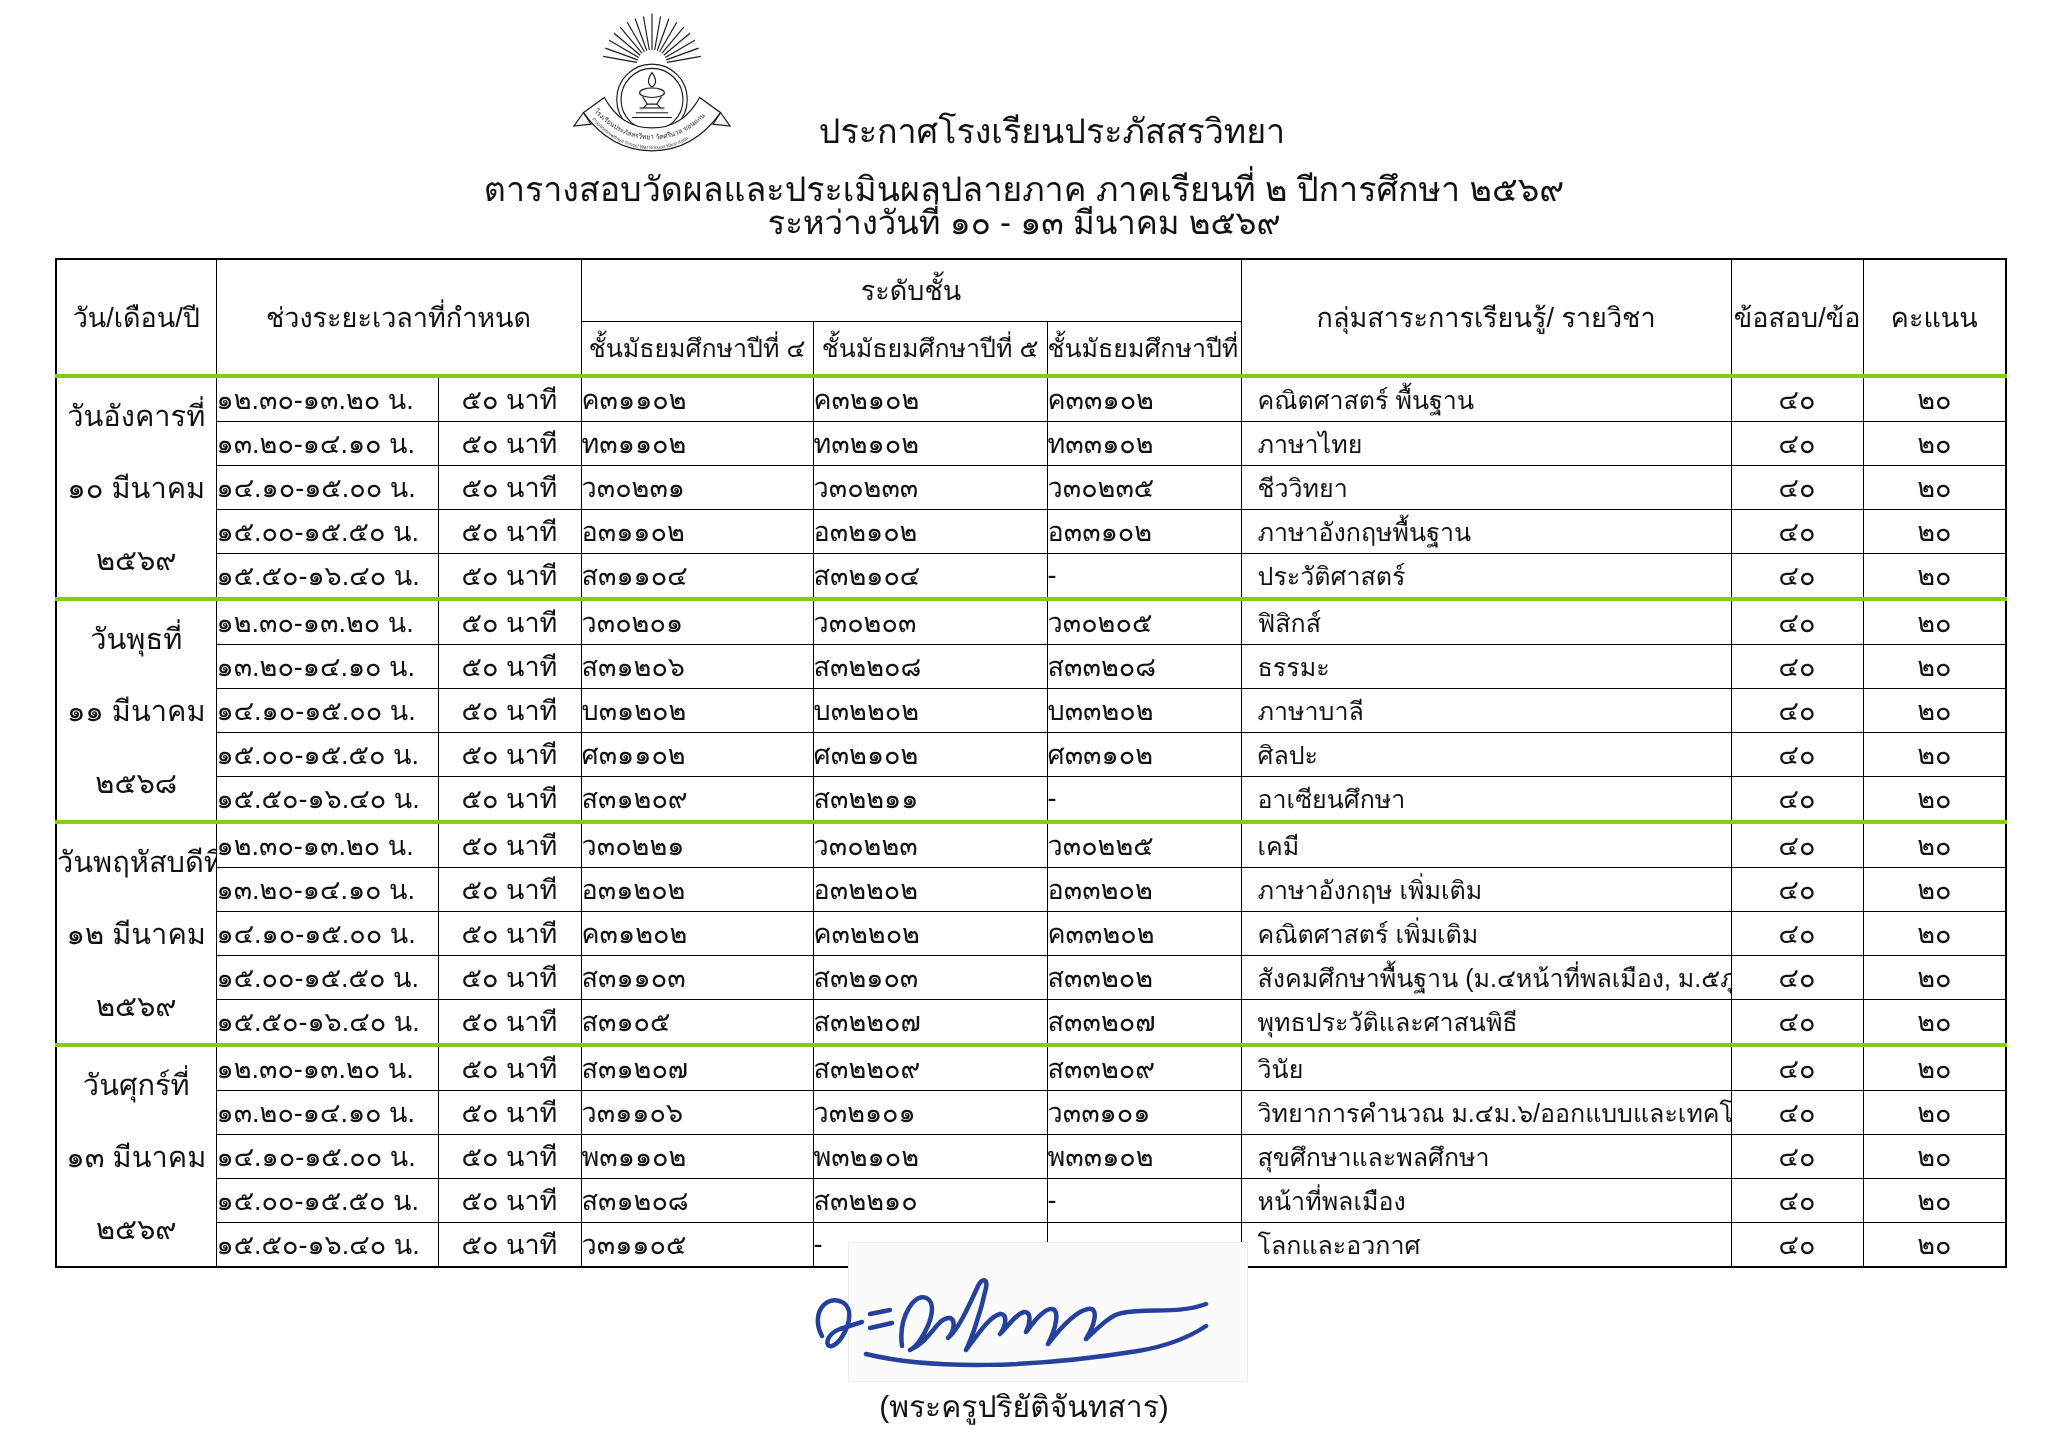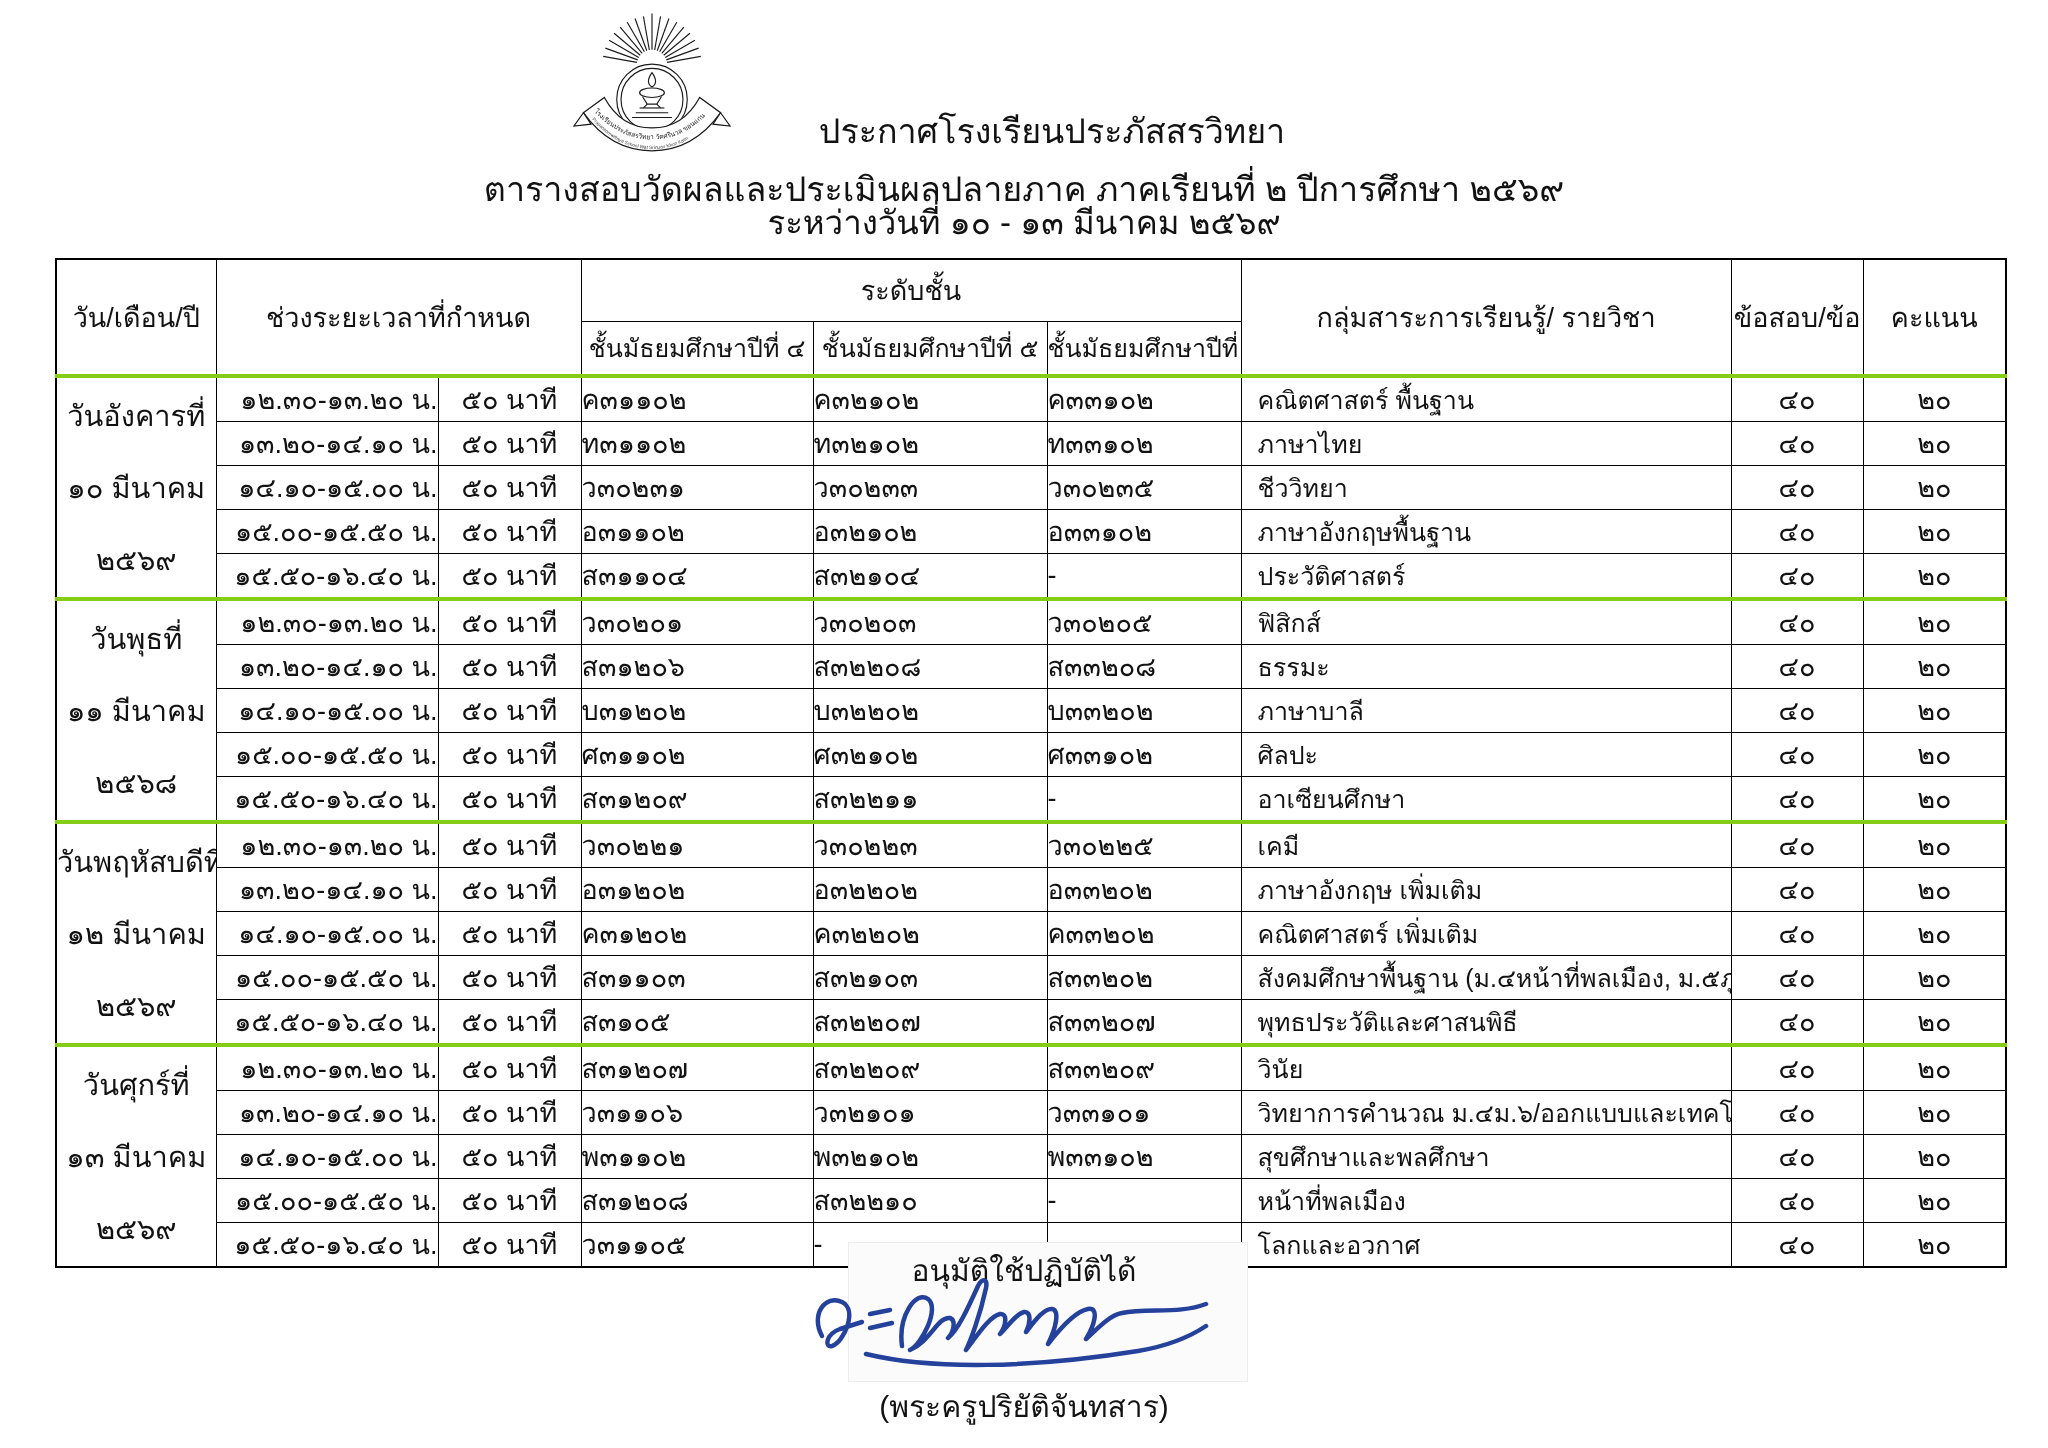--- a/index.html
+++ b/index.html
@@ -13,21 +13,21 @@
   .t2{top:162px;font-size:34px;}
   .t3{top:196px;font-size:33px;}
 
   
   table.sched{position:absolute;left:55px;top:258px;width:1950px;border-collapse:collapse;table-layout:fixed;border:2px solid #000;}
   .sched th,.sched td{border:1px solid #000;font-weight:400;overflow:hidden;white-space:nowrap;vertical-align:middle;padding:0;}
   .sched th{font-size:27px;text-align:center;}
   tr.h1{height:62px;} tr.h2{height:55px;}
   tr.h2 th{font-size:25px;}
   .sched td{height:43px;font-size:27px;}
-  td.c-time{text-align:right;}
+  td.c-time{text-align:left;}
   td.c-dur{text-align:center;}
   td.c-code{text-align:left;}
   td.c-subj{text-align:left;padding-left:16px;font-size:25px;}
   td.c-num{text-align:center;}
   td.c-date{text-align:center;}
   .date-wrap{display:flex;flex-direction:column;justify-content:center;gap:26px;font-size:29px;}
   tr.block-start td{border-top:4px solid #84cc16;}
 
   
   .sig-bg{position:absolute;left:848px;top:1242px;width:398px;height:138px;background:#fbfbfb;border:1px solid #ececec;}
@@ -345,21 +345,20 @@
           <td class="c-code">-</td>
           <td class="c-code">-</td>
           <td class="c-subj">โลกและอวกาศ</td>
           <td class="c-num">๔๐</td>
           <td class="c-num">๒๐</td>
         </tr>
       </tbody>
   </table>
 
   <div class="sig-bg"></div>
-  <div class="f-approve">อนุมัติใช้ปฏิบัติได้</div>
   <svg class="signature" width="430" height="120" viewBox="0 0 430 120">
     <g stroke="#24419b" stroke-width="4.5" fill="none" stroke-linecap="round" stroke-linejoin="round">
       <path d="M20 80 C8 58 24 38 40 46 C56 54 42 86 30 90 C22 92 24 78 38 73 L60 66"></path>
       <path d="M68 58 L88 54 M68 72 L90 67"></path>
       <path d="M100 90 C96 60 114 34 126 43 C138 52 120 88 108 94 C128 86 136 60 148 62 C154 64 152 76 146 82 C156 74 166 52 176 30 C180 22 186 22 184 32 C178 60 168 86 164 94 C176 78 188 60 198 58 C206 57 204 70 198 78 C206 70 214 58 222 56 C230 55 228 68 224 76 C232 66 242 52 250 53 C258 54 254 72 246 88 C260 70 274 55 286 53 C298 51 292 70 284 83 C296 72 308 59 320 57 C346 52 378 58 404 48"></path>
       <path d="M64 98 C130 114 230 112 336 95 C366 90 386 82 404 70"></path>
     </g>
   </svg>
   <div class="f-name">(พระครูปริยัติจันทสาร)</div>
 

